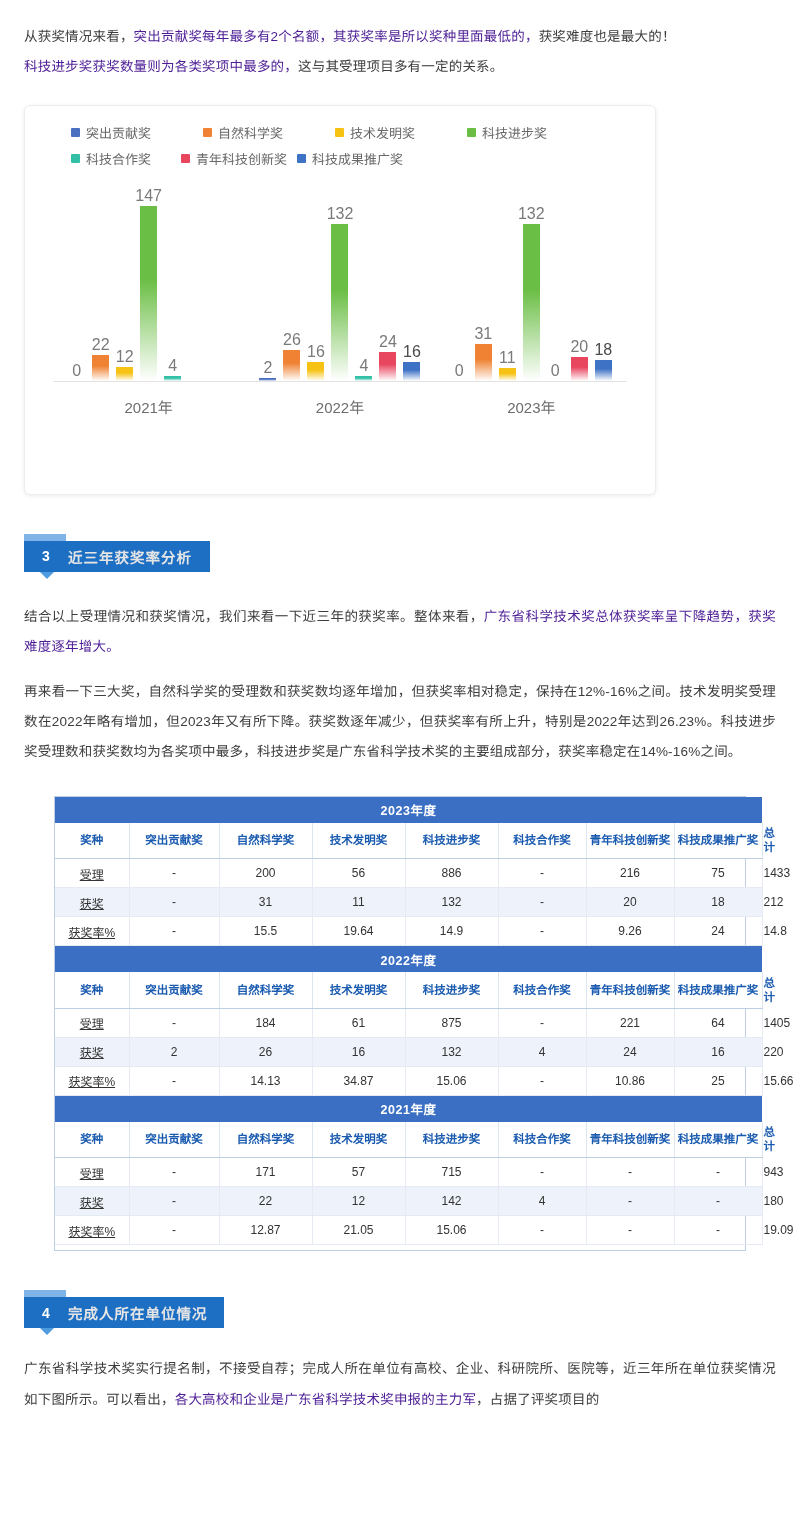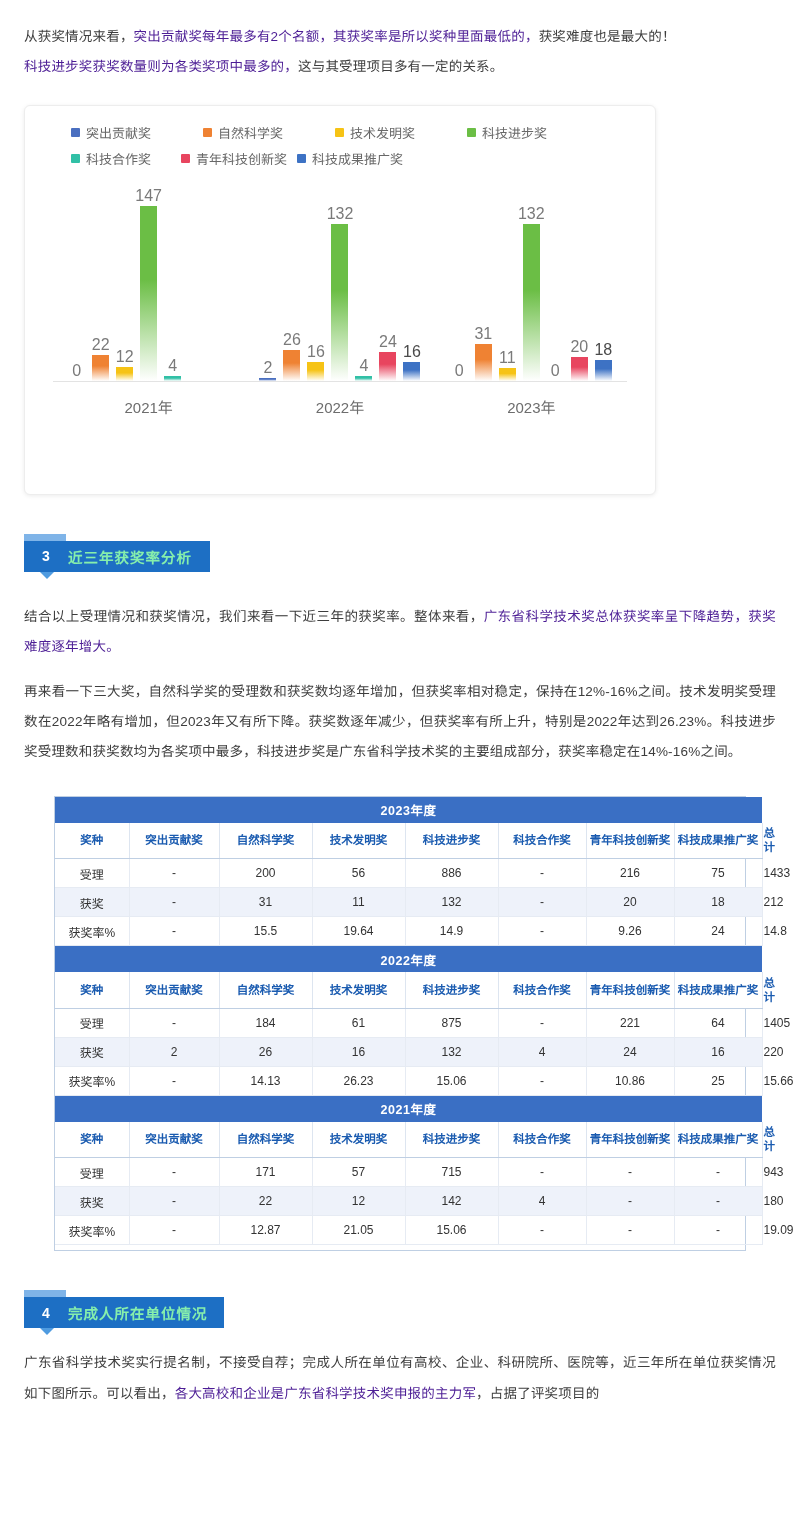--- a/index.html
+++ b/index.html
@@ -151,21 +151,21 @@
     align-items: center;
   }
   .section-head .num {
     width: 44px;
     text-align: center;
     color: #ffffff;
     font-size: 14px;
     font-weight: bold;
   }
   .section-head .stitle {
-    color: #86efac;
+    color: #e5e5e5;
     font-size: 14.5px;
     font-weight: bold;
     letter-spacing: 1px;
   }
   .section-head .notch {
     position: absolute;
     left: 16px; bottom: -7px;
     width: 0; height: 0;
     border-left: 7px solid transparent;
     border-right: 7px solid transparent;
@@ -211,21 +211,21 @@
   .yr td.cell {
     font-size: 12px;
     color: #333;
     text-align: center;
     height: 29px;
     border-right: 1px solid #e6ebf3;
     border-bottom: 1px solid #e6ebf3;
   }
   .yr td.cell:last-child { border-right: none; }
   .yr tr.alt td.cell { background: #eef2fa; }
-  .yr td.rowhdr { color: #333; font-size: 12px; }
+  .yr td.rowhdr { color: #333; font-size: 12px; text-decoration: underline; }
 
   .spacer-bottom { height: 8px; }
 </style>
 </head>
 <body>
 
 <div class="page">
 
   <p class="para top">
     <span>从获奖情况来看，</span><span class="hl">突出贡献奖每年最多有2个名额，其获奖率是所以奖种里面最低的，</span><span>获奖难度也是最大的！</span>
@@ -489,21 +489,21 @@
             <td class="cell">132</td>
             <td class="cell">4</td>
             <td class="cell">24</td>
             <td class="cell">16</td>
             <td class="cell">220</td>
           </tr>
           <tr>
             <td class="cell rowhdr">获奖率%</td>
             <td class="cell">-</td>
             <td class="cell">14.13</td>
-            <td class="cell">26.23</td>
+            <td class="cell">34.87</td>
             <td class="cell">15.06</td>
             <td class="cell">-</td>
             <td class="cell">10.86</td>
             <td class="cell">25</td>
             <td class="cell">15.66</td>
           </tr>
         </tbody>
       </table>
       <table class="yr">
         <colgroup>
@@ -572,18 +572,18 @@
 
   <div class="section-head">
     <div class="tab-top"></div>
     <div class="banner" style="width:200px;">
       <div class="num">4</div>
       <div class="stitle">完成人所在单位情况</div>
     </div>
     <div class="notch"></div>
   </div>
 
-  <p class="para" style="margin-top:20px;">
+  <p class="para" style="margin-top:26px;">
     <span>广东省科学技术奖实行提名制，不接受自荐；完成人所在单位有高校、企业、科研院所、医院等，近三年所在单位获奖情况如下图所示。可以看出，</span><span class="hl">各大高校和企业是广东省科学技术奖申报的主力军</span><span>，占据了评奖项目的</span>
   </p>
 
   <div class="spacer-bottom"></div>
 </div>
 
 </body></html>

